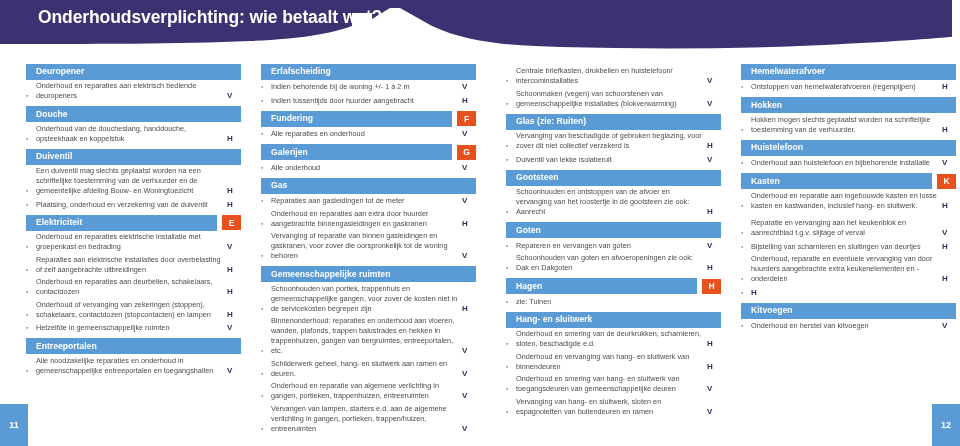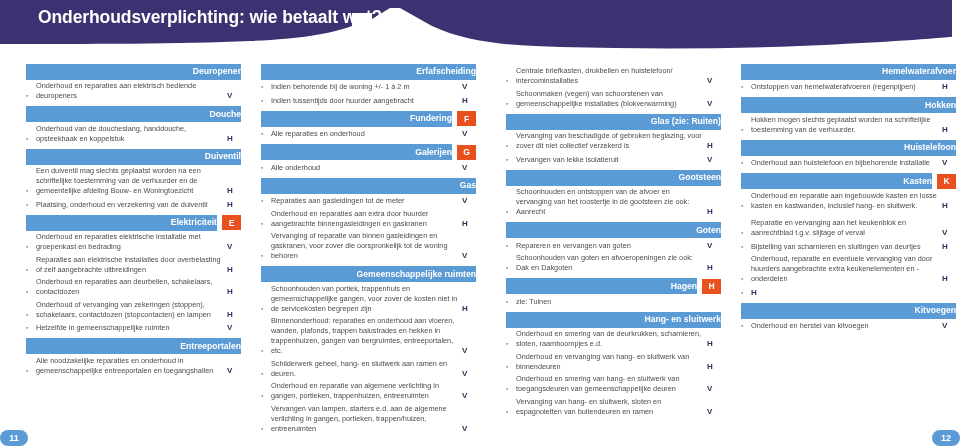--- a/index.html
+++ b/index.html
@@ -52,21 +52,20 @@
     display:flex;
     align-items:center;
   }
   .sec-bar{
     background:#5b9bd5;
     height:16px;
     flex:1 1 auto;
     display:flex;
     align-items:center;
     min-width:0;
-    justify-content:flex-end;
   }
   .sec-bar.with-badge{flex:0 0 191px;}
   .sec-title{
     color:#ffffff;
     font-size:8.6px;
     font-weight:bold;
     padding-left:10px;
     white-space:nowrap;
     line-height:15px;
   }
@@ -109,26 +108,26 @@
     color:#2f2f5e;
     font-size:8px;
     font-weight:bold;
     line-height:10px;
   }
   .row.nocode .row-code{visibility:hidden;}
 
   
   .pagenum{
     position:absolute;
-    width:28px;height:16px;
+    width:28px;height:42px;
     background:#5b9bd5;
     color:#ffffff;
     font-size:9px;
     font-weight:bold;
-    display:flex;align-items:center;justify-content:center;border-radius:13px;
+    display:flex;align-items:center;justify-content:center;
   }
   #pagenum-left{left:0;bottom:0;}
   #pagenum-right{right:0;bottom:0;}
 </style>
 </head>
 <body>
 
 <div id="banner">
   <svg id="banner-house" viewBox="0 0 960 64" preserveAspectRatio="none">
     <path fill="#ffffff" d="
@@ -376,21 +375,21 @@
           </div>
         </div>
         <div class="rows">
           <div class="row">
             <span class="bullet">▪</span>
             <span class="row-text">Vervanging van beschadigde of gebroken beglazing, voor zover dit niet collectief verzekerd is</span>
             <span class="row-code">H</span>
           </div>
           <div class="row">
             <span class="bullet">▪</span>
-            <span class="row-text">Vervangen van lekke isolatieruit</span>
+            <span class="row-text">Duiventil van lekke isolatieruit</span>
             <span class="row-code">V</span>
           </div>
         </div>
       </div>
       <div class="sec">
         <div class="sec-head">
           <div class="sec-bar">
             <span class="sec-title">Gootsteen</span>
           </div>
         </div>
@@ -438,21 +437,21 @@
       </div>
       <div class="sec">
         <div class="sec-head">
           <div class="sec-bar">
             <span class="sec-title">Hang- en sluitwerk</span>
           </div>
         </div>
         <div class="rows">
           <div class="row">
             <span class="bullet">▪</span>
-            <span class="row-text">Onderhoud en smering van de deurkrukken, scharnieren, sloten, raamboompjes e.d.</span>
+            <span class="row-text">Onderhoud en smering van de deurkrukken, scharnieren, sloten, beschadigde e.d.</span>
             <span class="row-code">H</span>
           </div>
           <div class="row">
             <span class="bullet">▪</span>
             <span class="row-text">Onderhoud en vervanging van hang- en sluitwerk van binnendeuren</span>
             <span class="row-code">H</span>
           </div>
           <div class="row">
             <span class="bullet">▪</span>
             <span class="row-text">Onderhoud en smering van hang- en sluitwerk van toegangsdeuren van gemeenschappelijke deuren</span>

